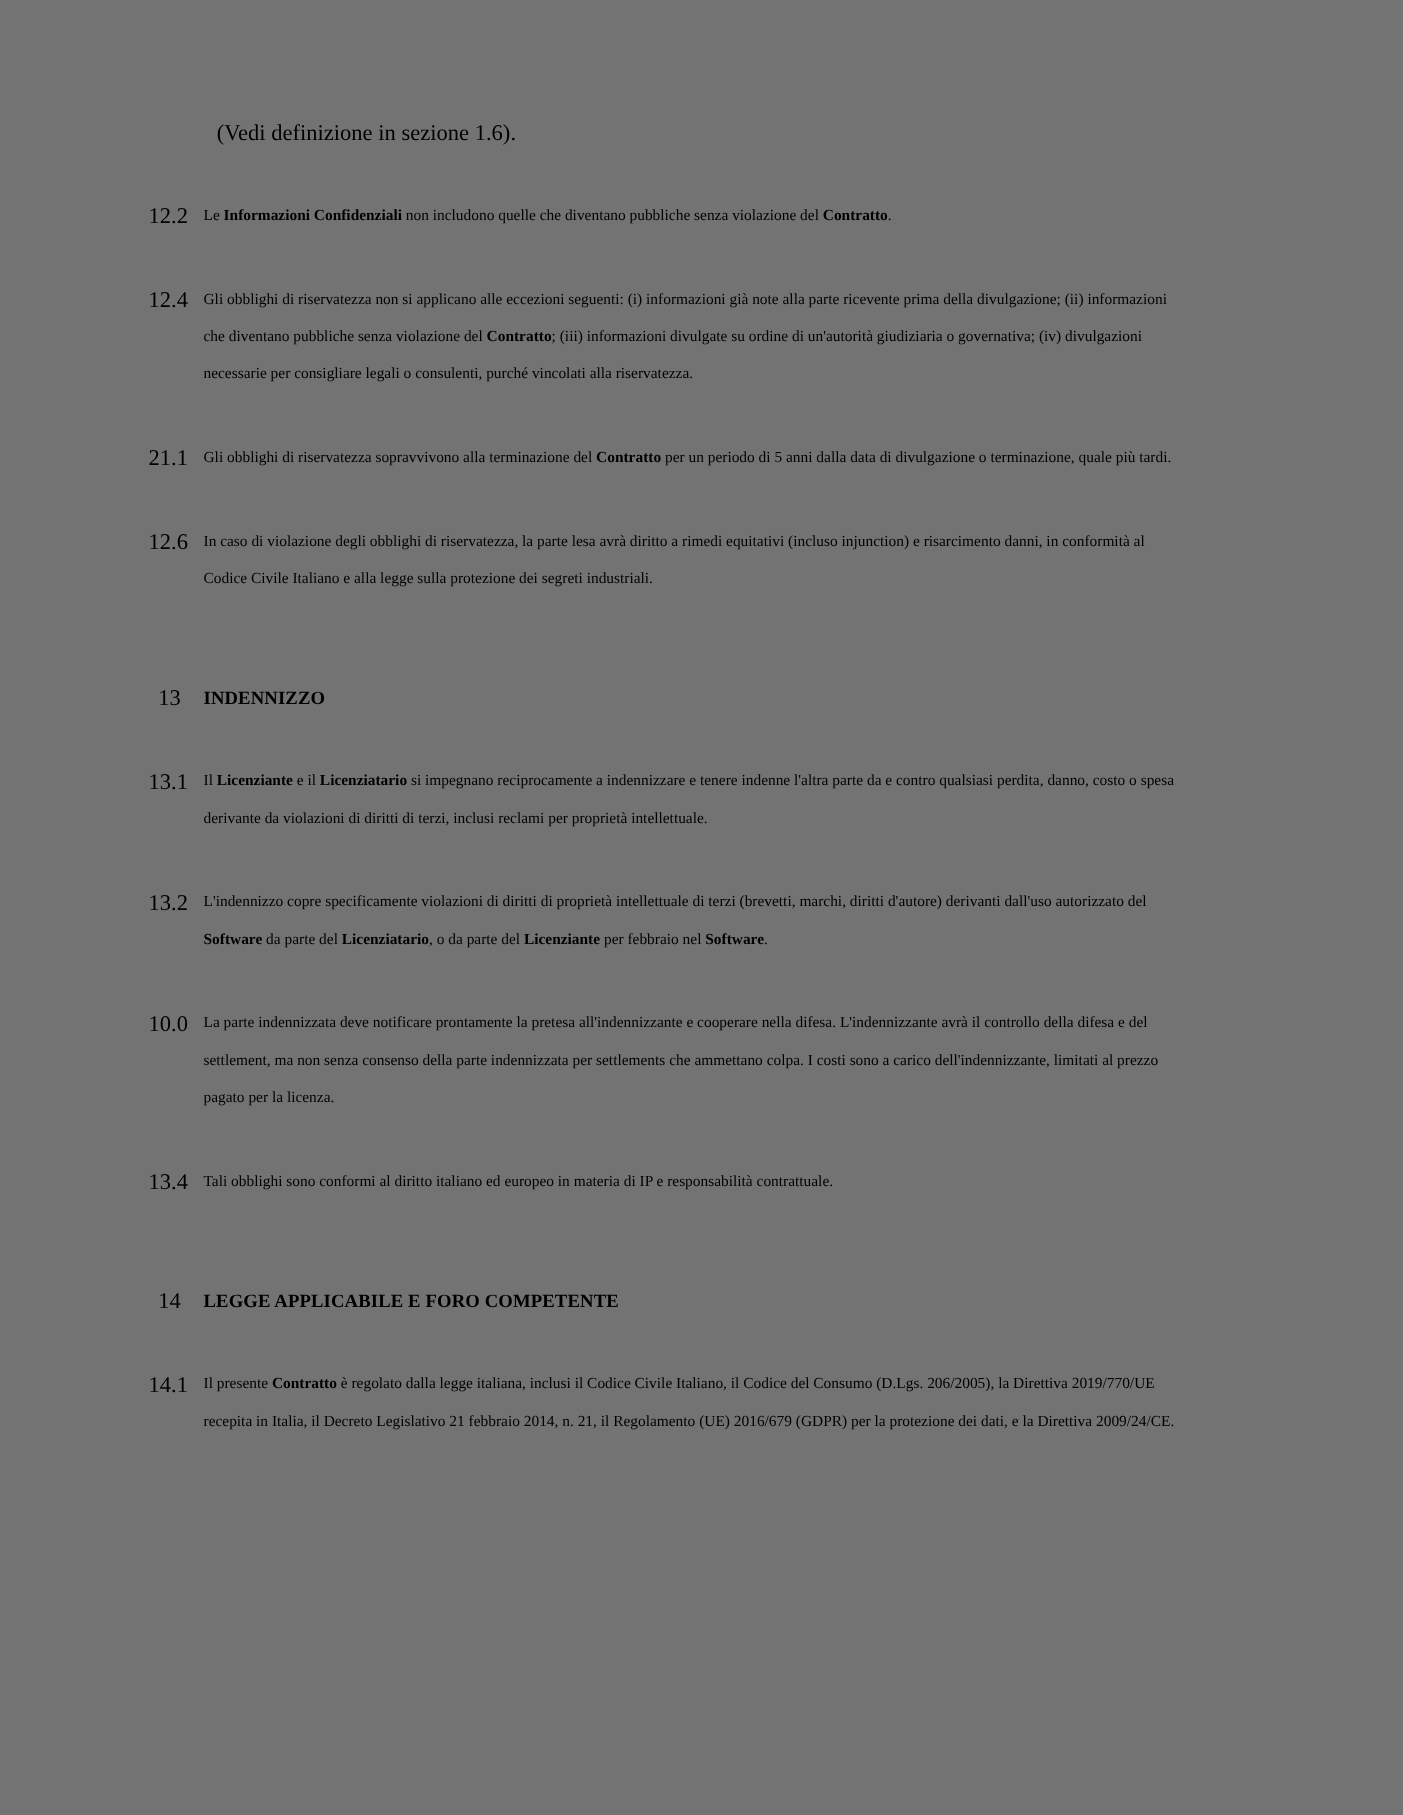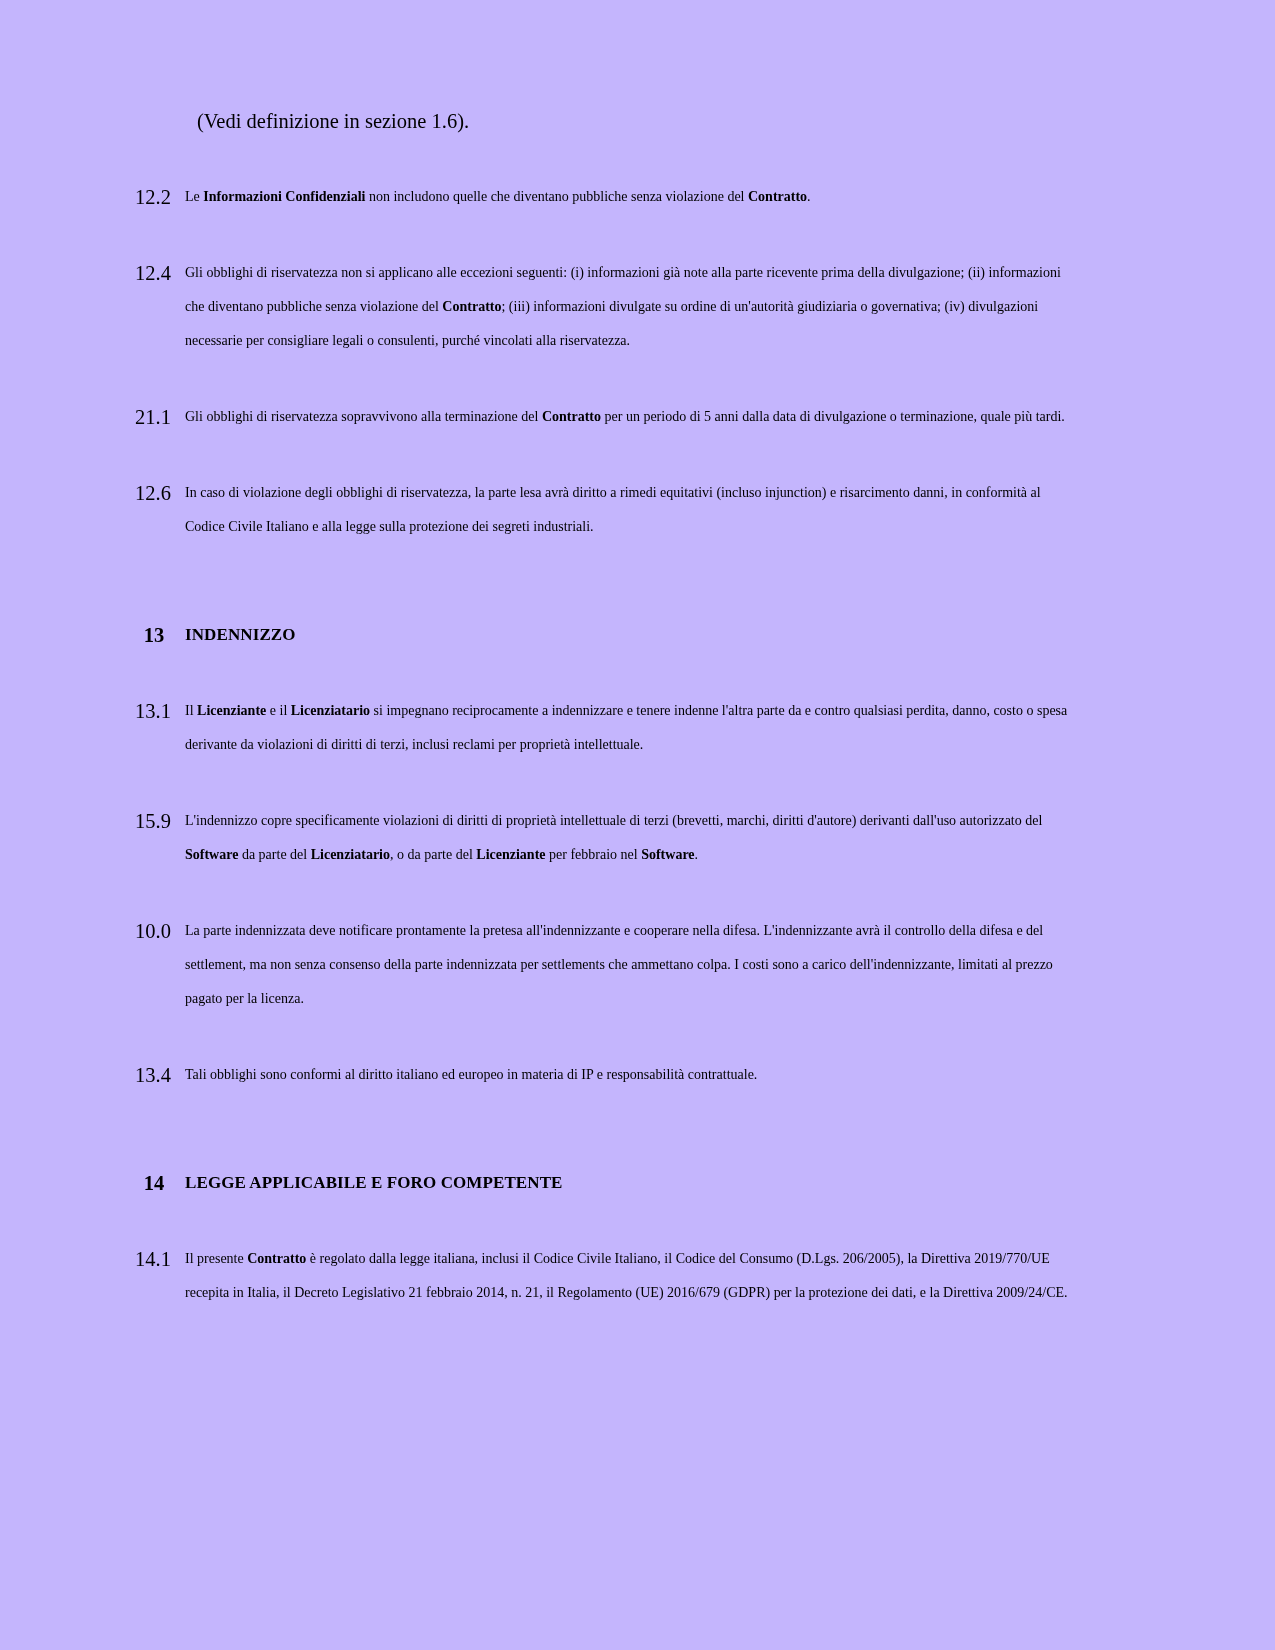--- a/index.html
+++ b/index.html
@@ -10,21 +10,21 @@
   }
   body {
     font-family: "Liberation Serif", "DejaVu Serif", serif;
     color: #000000;
   }
   .page {
     position: relative;
     width: 1275px;
     height: 1650px;
     margin: 0 auto;
-    background: #c4b5fd;
+    background: #737373;
     box-sizing: border-box;
     overflow: hidden;
   }
   .content {
     position: absolute;
     left: 135px;
     top: 104px;
     width: 935px;
   }
 
@@ -67,21 +67,21 @@
     display: flex;
     align-items: flex-start;
     margin-top: 74px;
     margin-bottom: 8px;
   }
   .section-heading .section-number {
     flex: 0 0 50px;
     width: 50px;
     font-size: 20.5px;
     line-height: 34px;
-    font-weight: bold;
+    font-weight: normal;
     text-align: center;
     padding-right: 12px;
     box-sizing: border-box;
   }
   .section-heading .section-title {
     flex: 1 1 auto;
     font-size: 17px;
     line-height: 34px;
     font-weight: bold;
     letter-spacing: 0.1px;
@@ -117,21 +117,21 @@
     <div class="section-heading">
       <div class="section-number">13</div>
       <div class="section-title">INDENNIZZO</div>
     </div>
     <div id="group-13">
         <div class="clause">
           <div class="clause-number">13.1</div>
           <div class="clause-body"><span>Il </span><b>Licenziante</b><span> e il </span><b>Licenziatario</b><span> si impegnano reciprocamente a indennizzare e tenere indenne l'altra parte da e contro qualsiasi perdita, danno, costo o spesa derivante da violazioni di diritti di terzi, inclusi reclami per proprietà intellettuale.</span></div>
         </div>
         <div class="clause">
-          <div class="clause-number">15.9</div>
+          <div class="clause-number">13.2</div>
           <div class="clause-body"><span>L'indennizzo copre specificamente violazioni di diritti di proprietà intellettuale di terzi (brevetti, marchi, diritti d'autore) derivanti dall'uso autorizzato del </span><b>Software</b><span> da parte del </span><b>Licenziatario</b><span>, o da parte del </span><b>Licenziante</b><span> per febbraio nel </span><b>Software</b><span>.</span></div>
         </div>
         <div class="clause">
           <div class="clause-number">10.0</div>
           <div class="clause-body"><span>La parte indennizzata deve notificare prontamente la pretesa all'indennizzante e cooperare nella difesa. L'indennizzante avrà il controllo della difesa e del settlement, ma non senza consenso della parte indennizzata per settlements che ammettano colpa. I costi sono a carico dell'indennizzante, limitati al prezzo pagato per la licenza.</span></div>
         </div>
         <div class="clause">
           <div class="clause-number">13.4</div>
           <div class="clause-body"><span>Tali obblighi sono conformi al diritto italiano ed europeo in materia di IP e responsabilità contrattuale.</span></div>
         </div>

